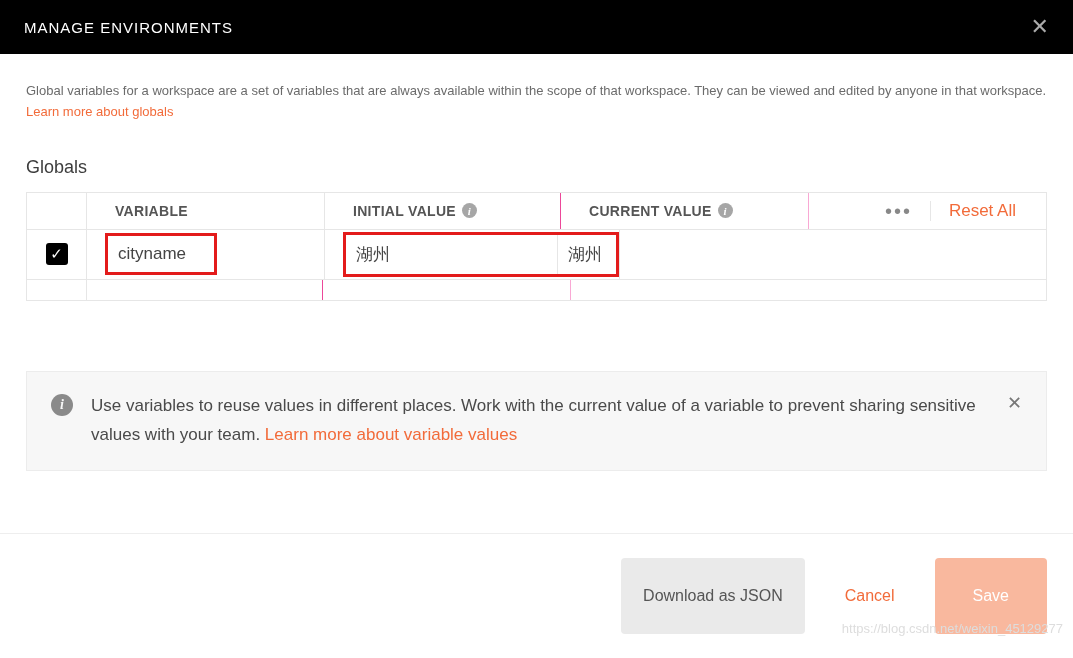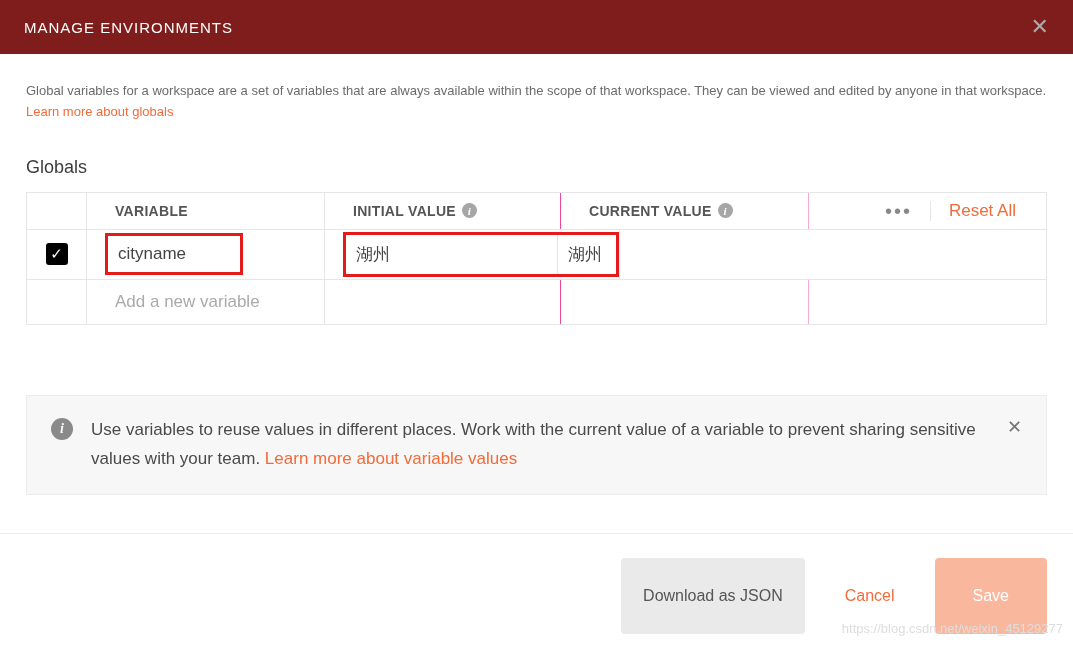--- a/index.html
+++ b/index.html
@@ -5,21 +5,21 @@
     * { box-sizing: border-box; margin: 0; padding: 0; }
     body {
       font-family: -apple-system, BlinkMacSystemFont, "Segoe UI", "Helvetica Neue", Arial, sans-serif;
       background: #fff;
       width: 1073px;
       height: 658px;
       overflow: hidden;
       position: relative;
     }
     .header {
-      background: #7f1d1d;
+      background: #000000;
       color: #fff;
       height: 54px;
       display: flex;
       align-items: center;
       justify-content: space-between;
       padding: 0 24px;
     }
     .header-title {
       font-size: 15px;
       letter-spacing: 1px;
@@ -158,21 +158,21 @@
     }
     .highlight-red {
       border: 3px solid #e31b1b;
     }
     .data-row .col-var {
       padding: 0;
     }
     .data-row .col-var .inner-var {
       margin: 2px 2px 2px 2px;
       padding: 8px 10px;
-      width: 138px;
+      width: 112px;
     }
     .empty-row .col-var {
       padding: 12px 12px;
     }
     .info-banner {
       margin-top: 70px;
       background: #f7f7f7;
       border: 1px solid #ececec;
       padding: 20px 24px;
       display: flex;
@@ -290,21 +290,20 @@
         <div class="highlight-red" style="display:flex; margin:2px 0 2px 2px;">
           <div class="cell-text" style="width:212px; border-right:1px solid #e6e6e6; padding:8px 10px;">湖州</div>
           <div class="cell-text" style="width:58px; padding:8px 10px;">湖州</div>
         </div>
         <div style="flex:1; border-left:1px solid #e6e6e6;"></div>
       </div>
     </div>
 
     <div class="table-row empty-row">
       <div class="col-check"></div>
-      <div class="col-var placeholder">Add a new variable</div>
       <div class="col-init"></div>
       <div class="col-curr"></div>
       <div class="col-actions"></div>
     </div>
   </div>
 
   <div class="info-banner">
     <div class="banner-icon">i</div>
     <div class="banner-text">
       <span>Use variables to reuse values in different places. Work with the current value of a variable to prevent sharing sensitive values with your team. </span><span class="link">Learn more about variable values</span>

